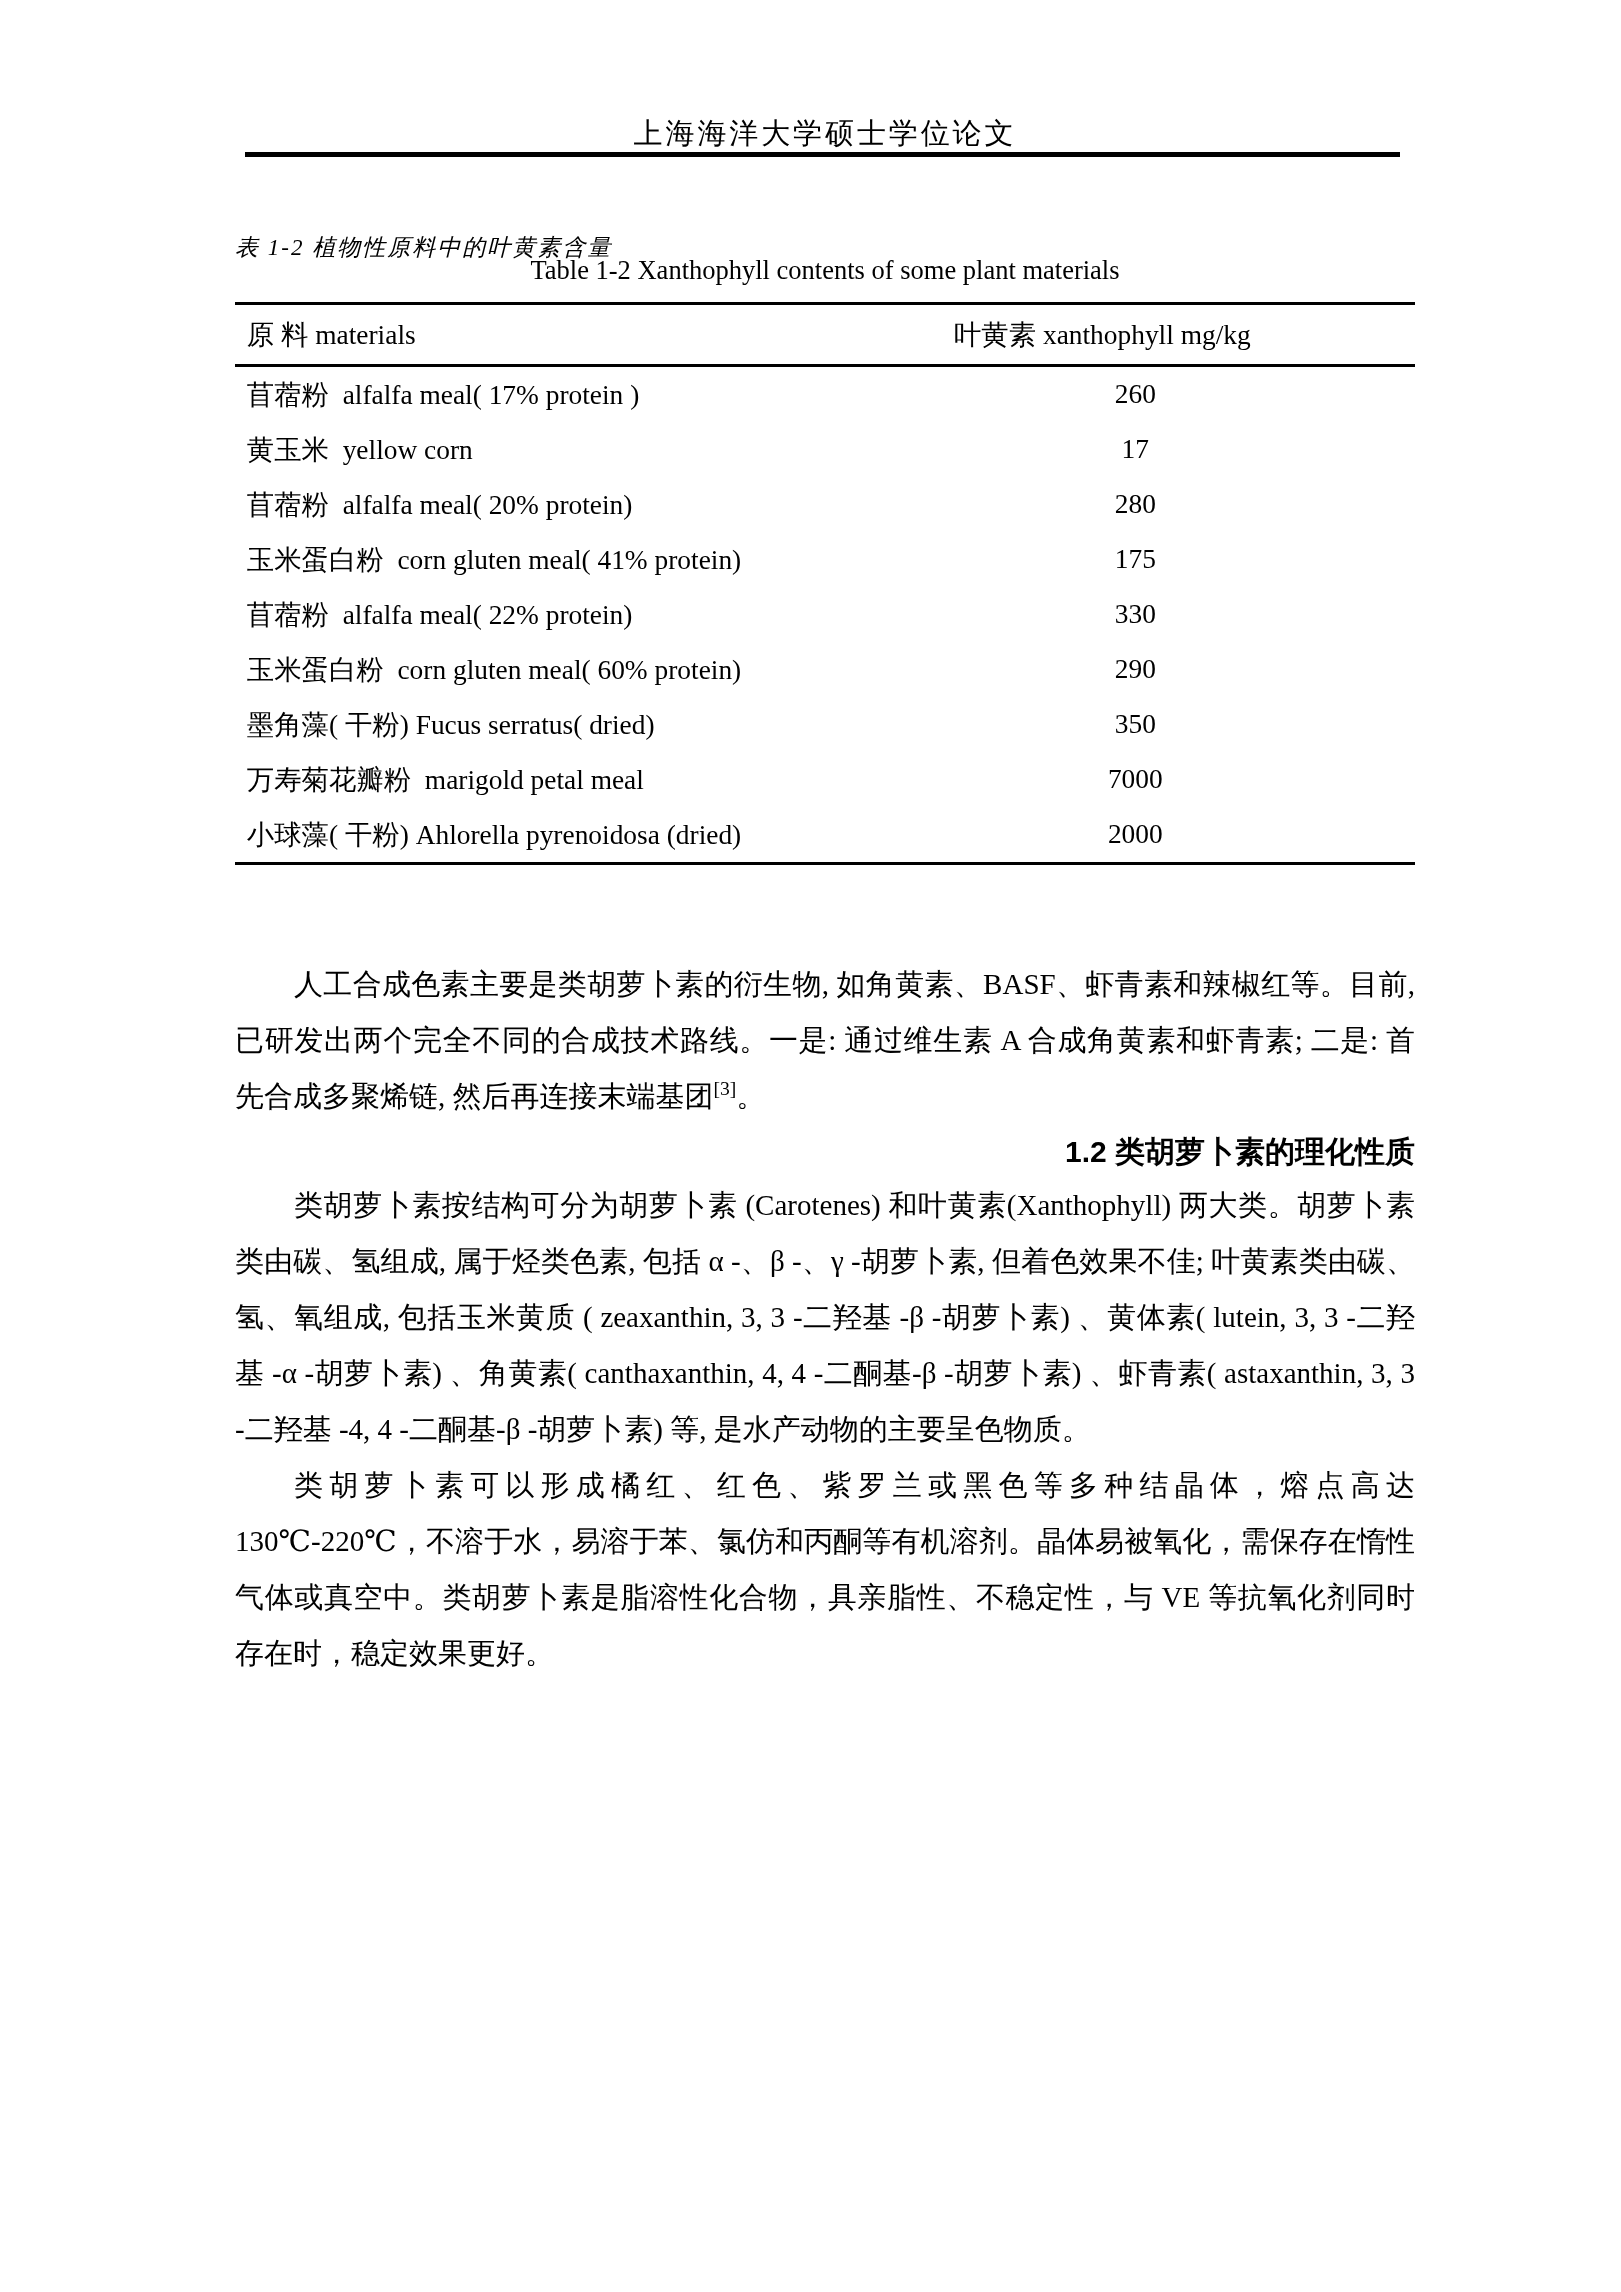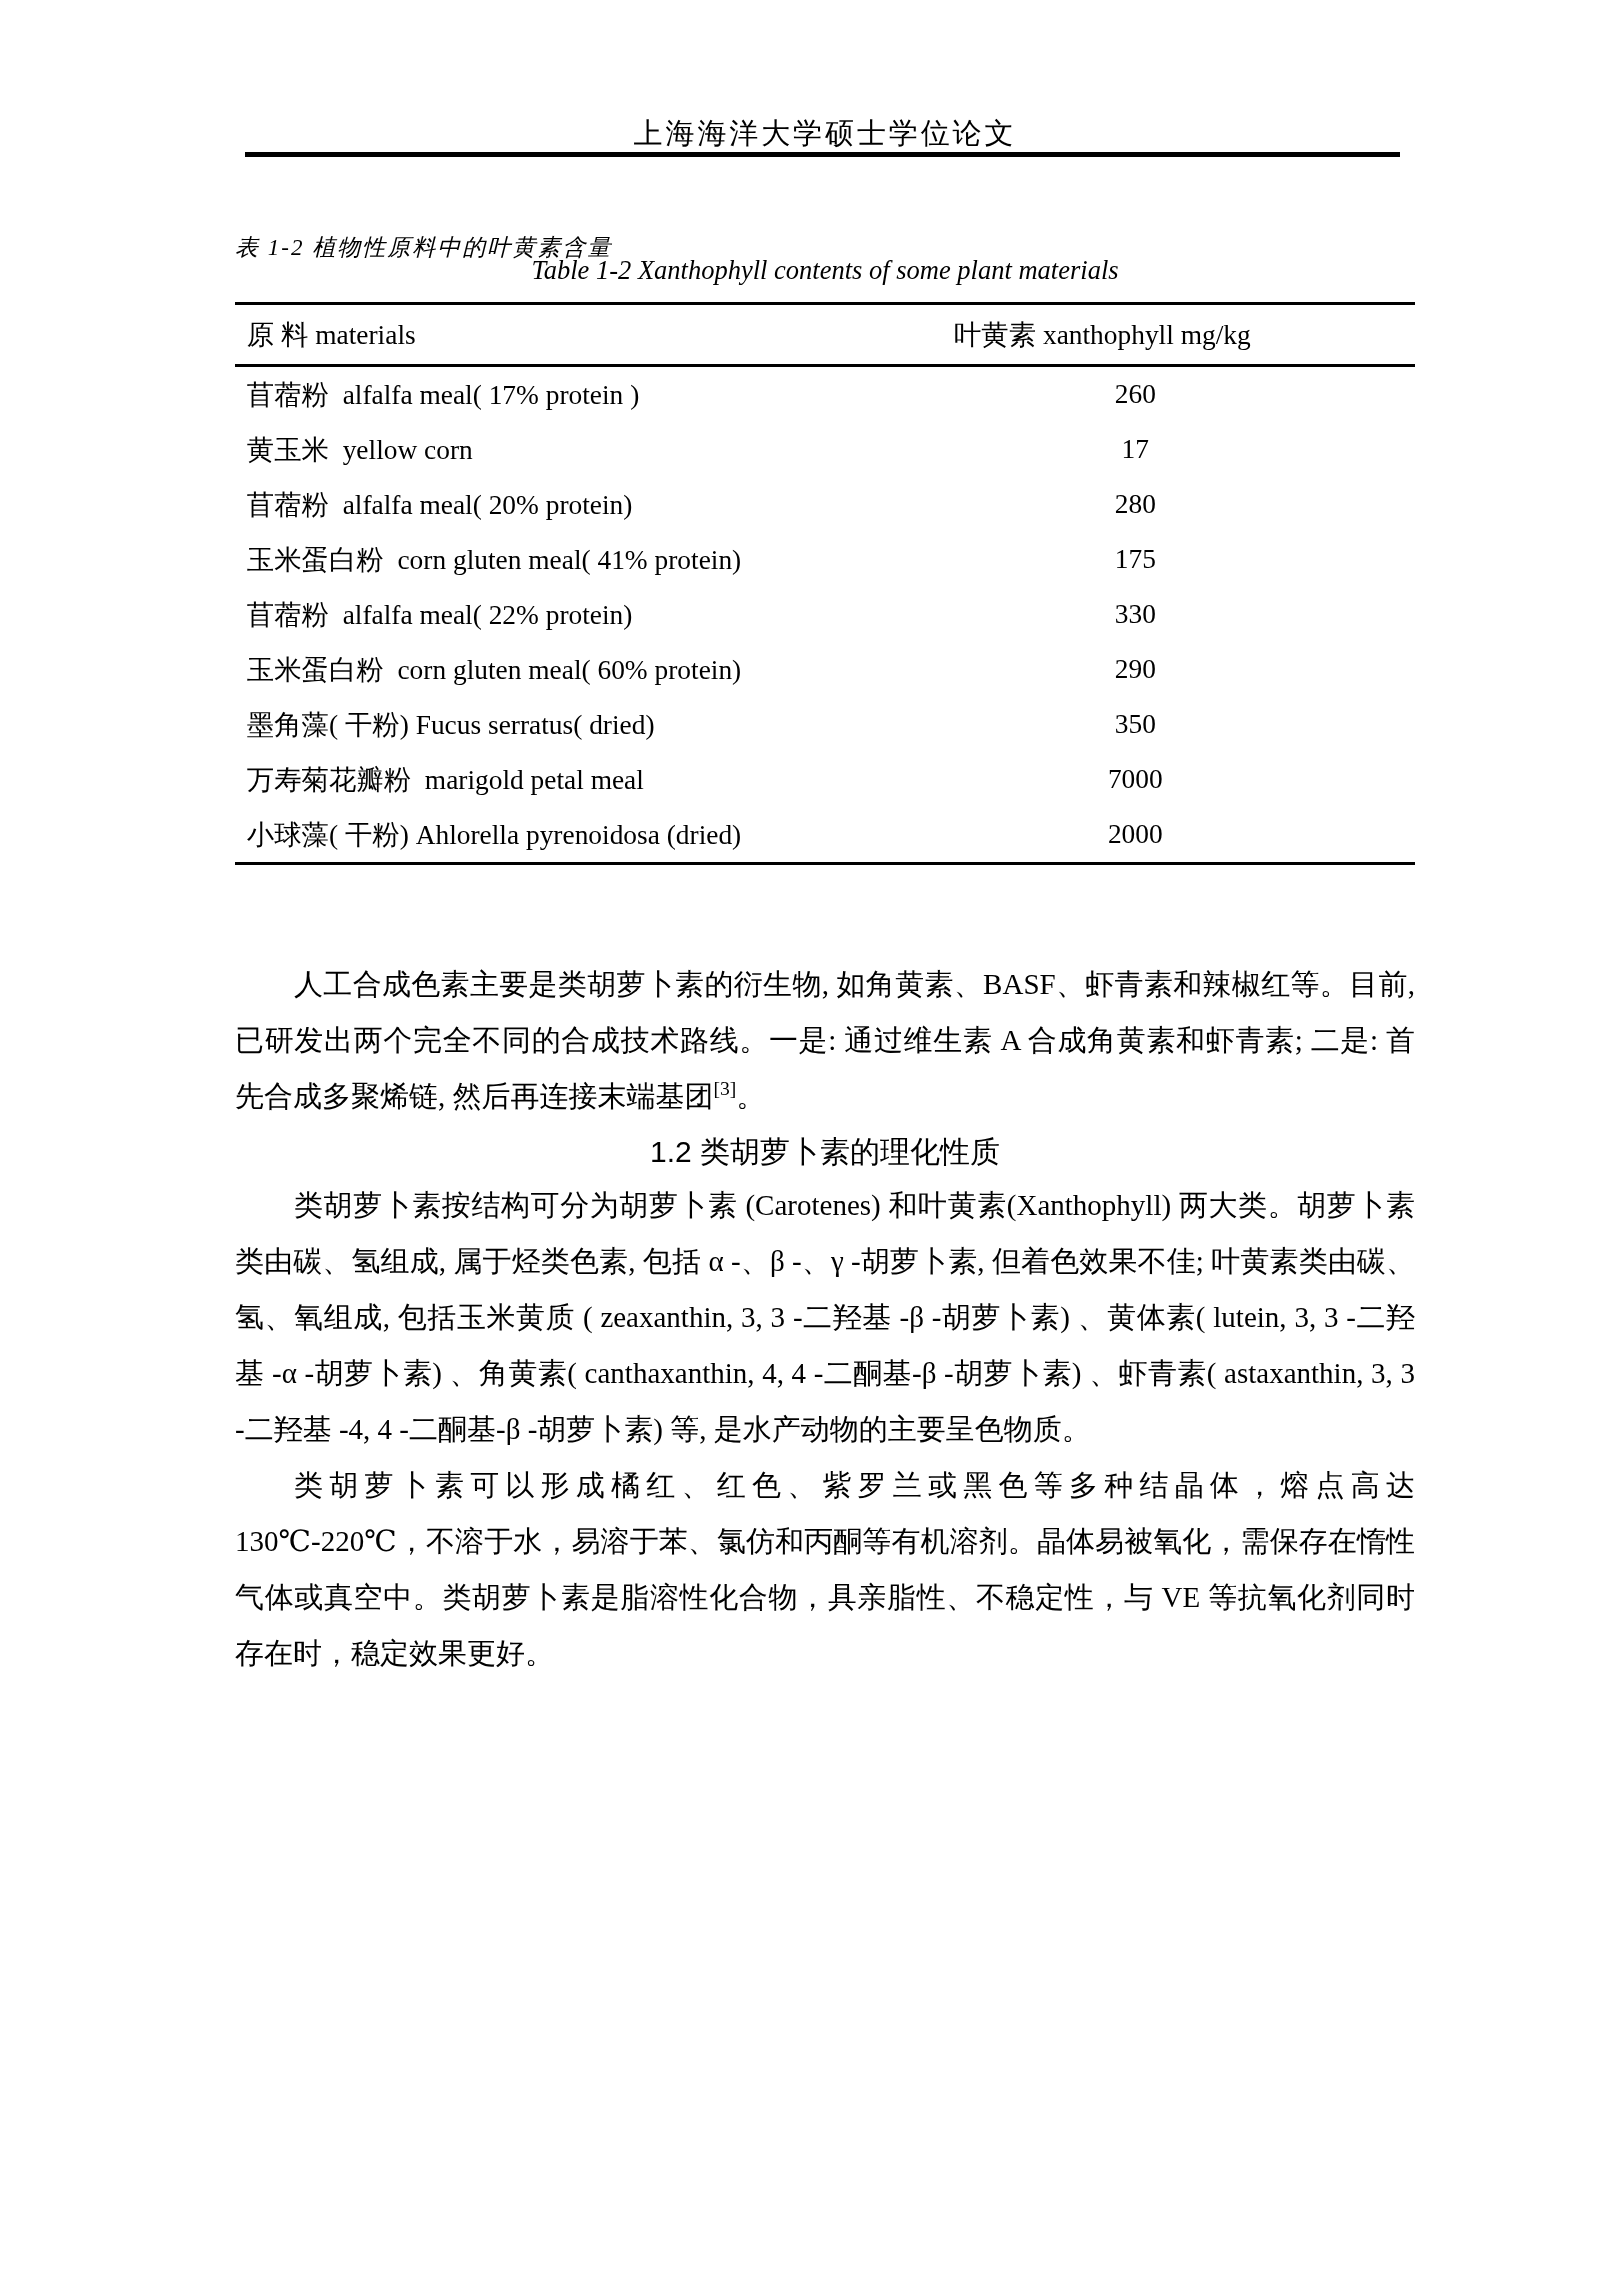--- a/index.html
+++ b/index.html
@@ -20,21 +20,21 @@
     position:absolute; top:152px; left:245px; width:1155px; height:4.9px;
     background:#000;
   }
   
   .caption-cn {
     position:absolute; top:204px; left:235px; width:1180px;
     text-align:left; font-size:23px; font-style:italic; letter-spacing:2px;margin-top:28px;
   }
   .caption-en {
     position:absolute; top:255px; left:235px; width:1180px;
-    text-align:center; font-size:26.5px;font-style:italic;
+    text-align:center; font-size:26.5px;
   }
   
   .xtable {
     position:absolute; top:302px; left:235px; width:1180px;
     border-top:3.9px solid #000; border-bottom:3.9px solid #000;
     font-size:27.4px;
   }
   .thead {
     display:grid; grid-template-columns:47% 53%; align-items:center;
     height:59px; border-bottom:3.9px solid #000;
@@ -46,23 +46,23 @@
   }
   .c-material { padding-left:11.8px; white-space:pre-wrap; }
   .c-value    { text-align:center; }
   
   .body-text {
     position:absolute; top:956px; left:235px; width:1180px;
     font-size:29px; line-height:56px; text-align:justify;
   }
   .para { margin:0; text-indent:59px; }
   .sec-heading {
-    margin:5.9px 0 3.9px 0; font-size:30px; line-height:43px; font-weight:normal;
+    margin:5.9px 0 3.9px 0; font-size:30px; line-height:43px; font-weight:bold;
     font-family:"Liberation Sans","DejaVu Sans",sans-serif;
-    text-indent:0; text-align:center;
+    text-indent:0; text-align:right;
   }
   .sec-heading.gap { margin-top:63px; }
   sup.refmark { font-size:19.6px; line-height:0; vertical-align:super; }
   
   .page-number {
     position:absolute; top:2098px; left:0; width:1621px;
     text-align:center; font-size:26.5px;
   }
   
   .watermark {

